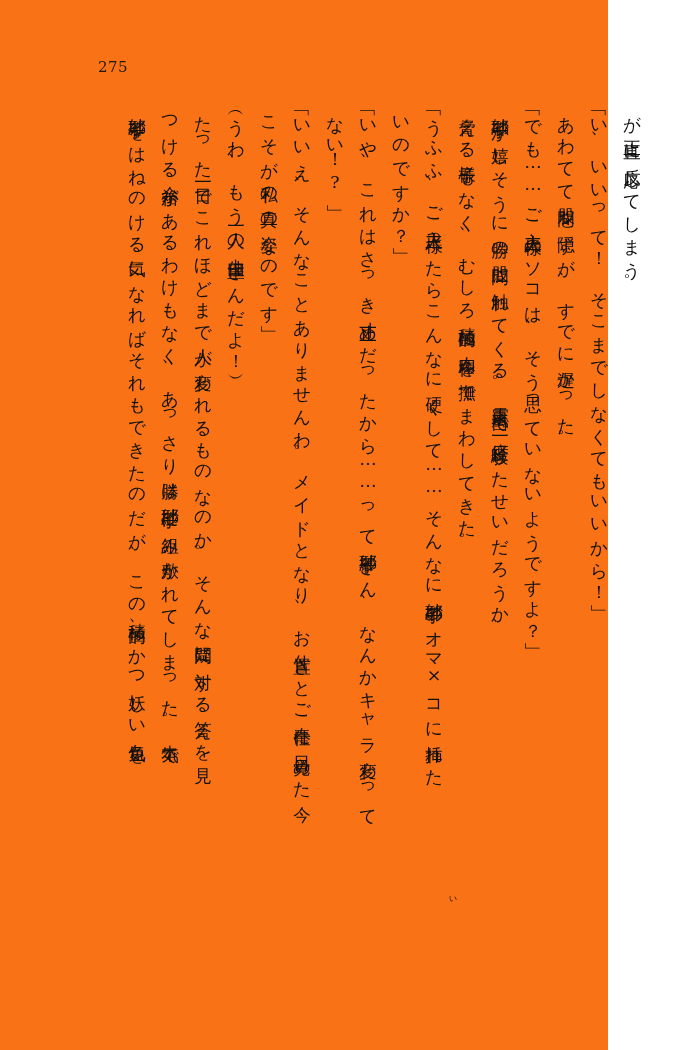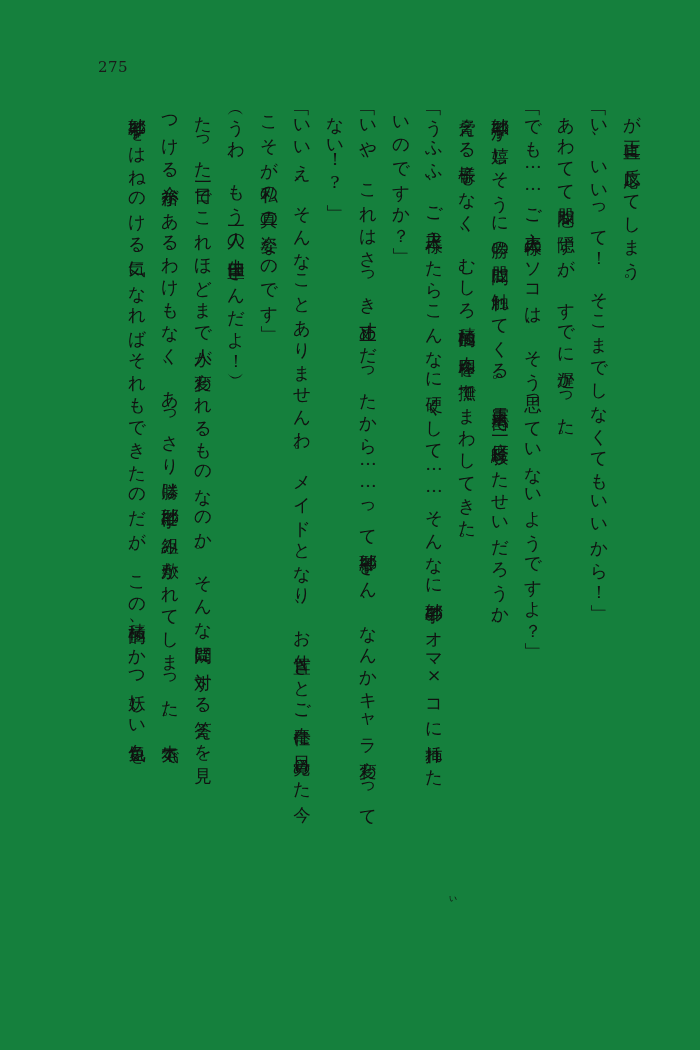--- a/index.html
+++ b/index.html
@@ -10,23 +10,24 @@
   body {
     width: 700px;
     height: 1050px;
     overflow: hidden;
     font-family: "DejaVu Serif", "Liberation Serif", serif;
     color: #111111;
   }
 
   #page {
     position: relative;
-    width: 700px;
+    width: 568px;
     height: 1050px;
-    background: #15803d;
+    background: #f97316;
+    padding-left: 40px;
   }
 
   
   #page-number {
     position: absolute;
     top: 58px;
     left: 98px;
     font-size: 15px;
     letter-spacing: 0.5px;
     color: #1a1a1a;

